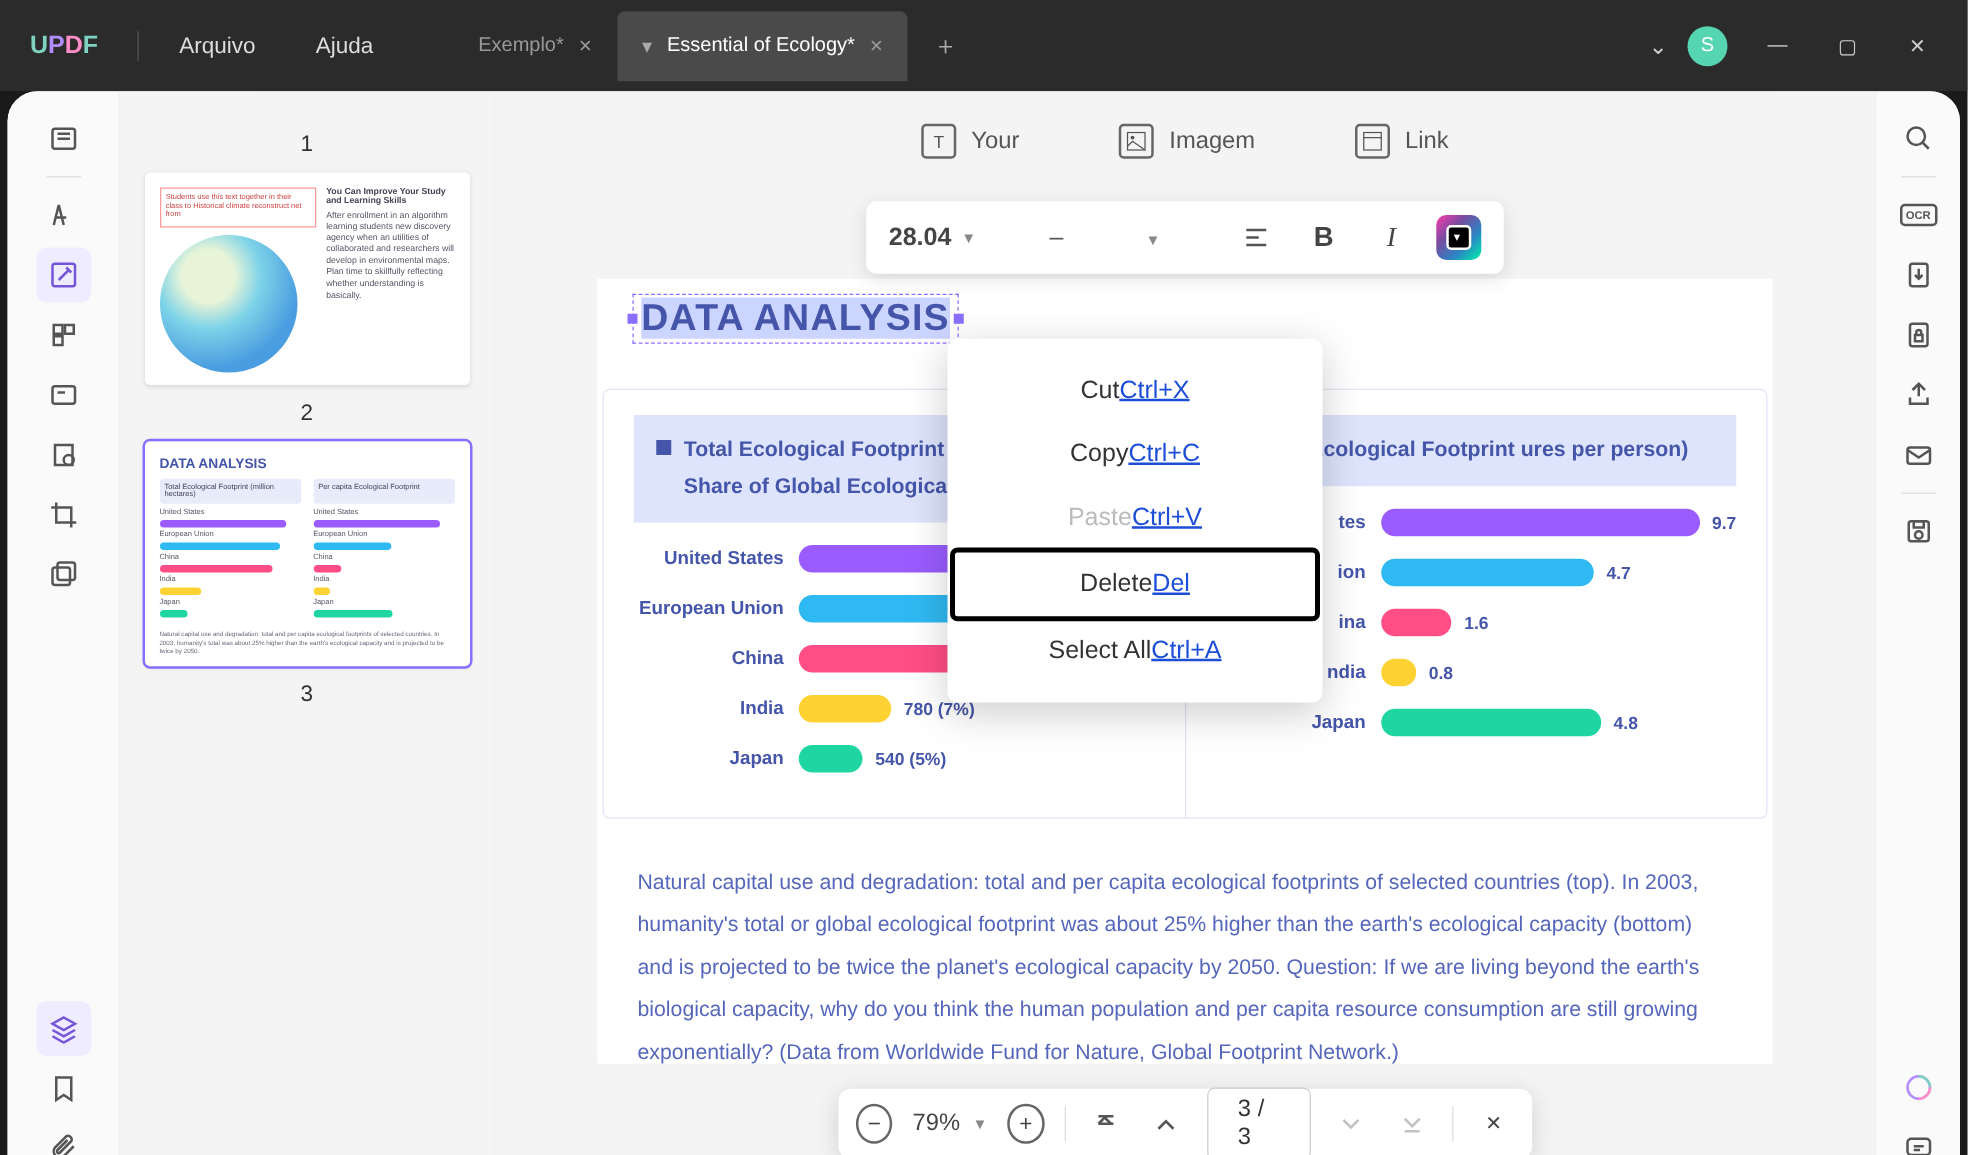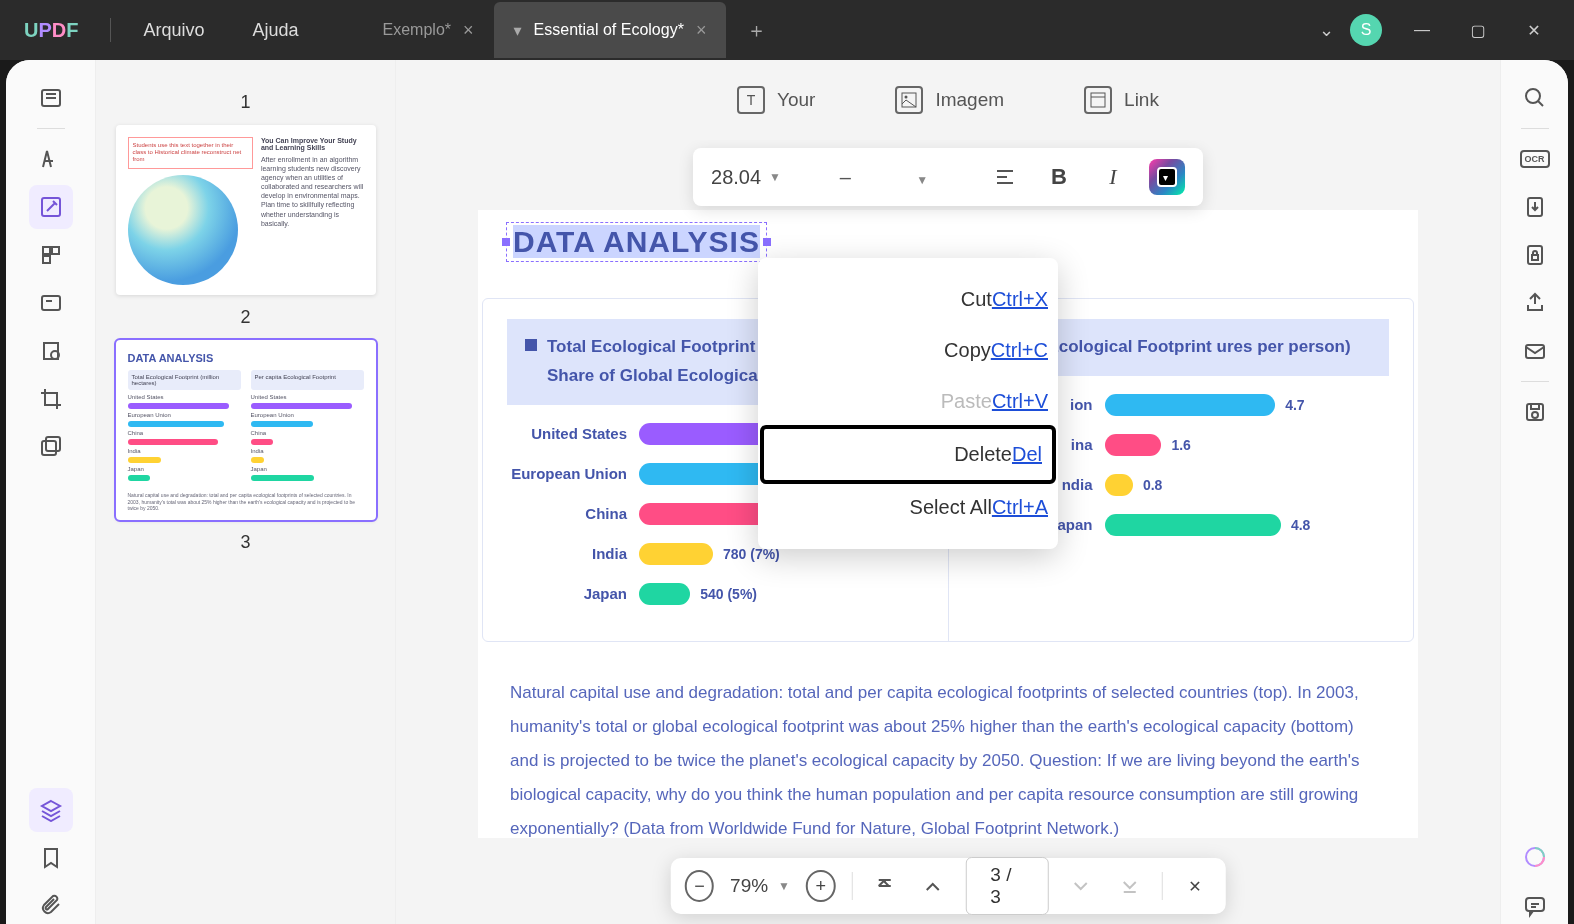--- a/index.html
+++ b/index.html
@@ -1,17 +1,17 @@
 <!DOCTYPE html>
 <html><head>
 <meta charset="utf-8">
 <style>
 * { margin: 0; padding: 0; box-sizing: border-box; font-family: -apple-system, BlinkMacSystemFont, "Segoe UI", Arial, sans-serif; }
 body { background: #1a1a1a; width: 1574px; height: 924px; overflow: hidden; }
-.titlebar { height: 60px; background: #2b2b2b; display: flex; align-items: center; color: #ccc; justify-content: center; }
+.titlebar { height: 73px; background: #2b2b2b; display: flex; align-items: center; color: #ccc; justify-content: center; }
 .logo { padding: 0 24px; font-weight: 900; font-size: 20px; }
 .logo span:nth-child(1){color:#7dd3c0}.logo span:nth-child(2){color:#b18cff}.logo span:nth-child(3){color:#ff8ec7}.logo span:nth-child(4){color:#7dd3c0}
 .tb-sep { width:1px; height:24px; background:#555; margin:0 8px; }
 .menu-item { padding: 0 24px; font-size: 18px; color: #ddd; cursor: pointer; }
 .tabs { display: flex; margin-left: 40px; flex:1; align-items:center; }
 .tab { display:flex; align-items:center; padding: 0 20px; height:56px; gap:12px; font-size:16px; }
 .tab.inactive { color:#999; }
 .tab.active { background:#4a4a4a; color:#fff; border-radius: 6px 6px 0 0; }
 .tab-close { font-size:18px; color:#999; cursor:pointer; }
 .tab-add { padding:0 20px; font-size:20px; color:#aaa; cursor:pointer; }
@@ -39,21 +39,21 @@
 .t2boxes { display:flex; gap:10px; margin-top:6px; }
 .t2box { flex:1; background:#e8ecfa; border-radius:3px; padding:4px; font-size:6px; color:#445; }
 .t2bars { margin-top:4px; }
 .t2bar { height:6px; border-radius:3px; margin:3px 0; }
 .main { flex:1; background:#f4f4f4; position:relative; display:flex; flex-direction:column; }
 .edit-toolbar { height:80px; display:flex; align-items:center; justify-content:center; gap:80px; }
 .et-btn { display:flex; align-items:center; gap:12px; color:#555; font-size:19px; cursor:pointer; }
 .et-icon { width:28px; height:28px; border:2px solid #666; border-radius:4px; display:flex; align-items:center; justify-content:center; font-size:14px; }
 .doc-area { flex:1; overflow:auto; display:flex; justify-content:center; padding:0 30px 90px; position:relative; }
 .text-toolbar { position:absolute; top:8px; left:50%; transform:translateX(-50%); background:#fff; border-radius:8px; box-shadow:0 4px 16px rgba(0,0,0,0.12); height:58px; display:flex; align-items:center; padding:0 18px; gap:18px; z-index:10; }
-.tt-size { font-size:20px; color:#444; display:flex; align-items:center; gap:8px; }
+.tt-size { font-size:20px; color:#444; display:flex; align-items:center; gap:8px;font-weight:bold; }
 .tt-drop { color:#888; font-size:12px; }
 .tt-font { width:170px; text-align:center; color:#555; font-size:20px; }
 .tt-btn { width:36px; height:36px; display:flex; align-items:center; justify-content:center; cursor:pointer; color:#444; }
 .tt-color { width:36px; height:36px; border-radius:8px; background:linear-gradient(135deg,#ff3cac,#784ba0,#2b86c5,#00f2a9); display:flex; align-items:center; justify-content:center; }
 .tt-color-inner { width:20px; height:20px; background:#000; border-radius:4px; border:2px solid #fff; }
 .page { width:940px; background:#fff; margin-top:70px; padding:30px 4px 30px 4px; position:relative; }
 .selected-title { position:absolute; top:12px; left:28px; border:1px dashed #8a6fff; padding:2px 6px; }
 .selected-title::before,.selected-title::after { content:''; position:absolute; width:8px; height:8px; background:#8a6fff; top:50%; transform:translateY(-50%); }
 .selected-title::before { left:-5px; } .selected-title::after { right:-5px; }
 .dtitle { font-size:30px; font-weight:900; color:#4455aa; letter-spacing:1px; font-family: Georgia, serif; }
@@ -64,21 +64,21 @@
 .chart:first-child { border-right:1px solid #e0e5f5; }
 .chart-header { background:#dde4fb; padding:14px 18px; color:#4455aa; font-size:17px; font-weight:600; display:flex; gap:10px; line-height:1.7; }
 .sq { width:12px; height:12px; background:#4455aa; margin-top:6px; flex-shrink:0; }
 .bar-row { display:flex; align-items:center; gap:12px; margin:18px 0; }
 .bar-label { width:120px; text-align:right; font-size:15px; color:#4455aa; font-weight:600; }
 .bar-track { flex:1; display:flex; align-items:center; gap:10px; }
 .bar { height:22px; border-radius:11px; }
 .bar-val { font-size:14px; color:#4455aa; font-weight:600; }
 .caption { color:#5566bb; font-size:17px; line-height:2.0; margin-top:34px; padding:0 28px; }
 .ctx-menu { position:absolute; top:48px; left:280px; width:300px; background:#fff; border-radius:8px; box-shadow:0 8px 32px rgba(0,0,0,0.2); padding:16px 0; z-index:20; }
-.ctx-item { display:flex; justify-content:flex-end; padding:14px 10px; font-size:20px; color:#333; cursor:pointer; }
+.ctx-item { display:flex; justify-content:center; padding:14px 10px; font-size:20px; color:#333; cursor:pointer; }
 .ctx-item.disabled { color:#bbb; }
 .ctx-item.hl-red { border:4px solid #000000; border-radius:6px; margin: -2px 2px; }
 .ctx-short { color:#1d4ed8; font-size:20px;text-decoration:underline; }
 .zoom-bar { position:absolute; bottom:14px; left:50%; transform:translateX(-50%); background:#fff; border-radius:10px; box-shadow:0 4px 20px rgba(0,0,0,0.15); height:56px; display:flex; align-items:center; padding:0 14px; gap:16px; z-index:15; }
 .zb-btn { width:32px; height:32px; border-radius:50%; border:2px solid #666; display:flex; align-items:center; justify-content:center; color:#444; cursor:pointer; font-size:18px; }
 .zb-pct { font-size:19px; color:#444; display:flex; align-items:center; gap:10px; }
 .zb-sep { width:1px; height:28px; background:#ddd; }
 .zb-page { background:#fff; border:1px solid #ccc; border-radius:6px; padding:6px 24px; font-size:19px; color:#333; }
 .right-tools { width:68px; background:#fafafa; border-left:1px solid #eee; display:flex; flex-direction:column; align-items:center; padding-top:16px; gap:4px; }
 svg { display:block; }
@@ -345,20 +345,27 @@
                 </div>
               </div>
           </div>
           <div class="chart">
             <div class="chart-header">
                 <div class="sq"></div>
                 <div>pita Ecological Footprint ures per person)</div>
               </div>
             <div id="chart1">
                 <div class="bar-row">
+                  <div class="bar-label">tes</div>
+                  <div class="bar-track">
+                    <div class="bar" style="background: rgb(154, 92, 255); width: 100%;"></div>
+                    <div class="bar-val">9.7</div>
+                  </div>
+                </div>
+                <div class="bar-row">
                   <div class="bar-label">ion</div>
                   <div class="bar-track">
                     <div class="bar" style="background: rgb(47, 185, 242); width: 60%;"></div>
                     <div class="bar-val">4.7</div>
                   </div>
                 </div>
                 <div class="bar-row">
                   <div class="bar-label">ina</div>
                   <div class="bar-track">
                     <div class="bar" style="background: rgb(255, 77, 133); width: 20%;"></div>

